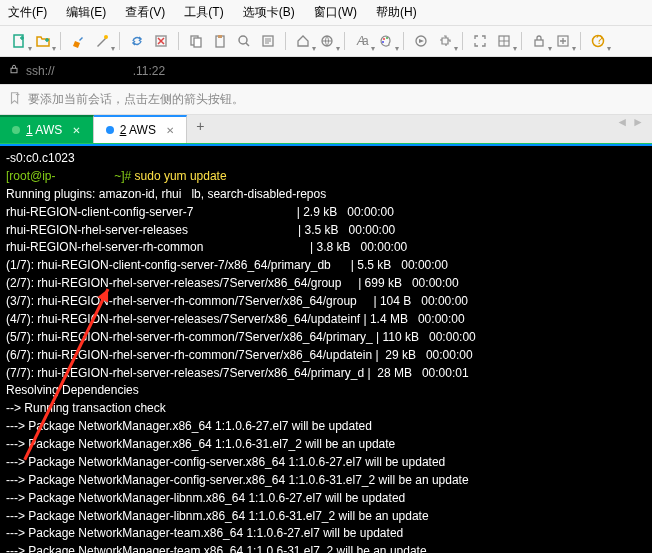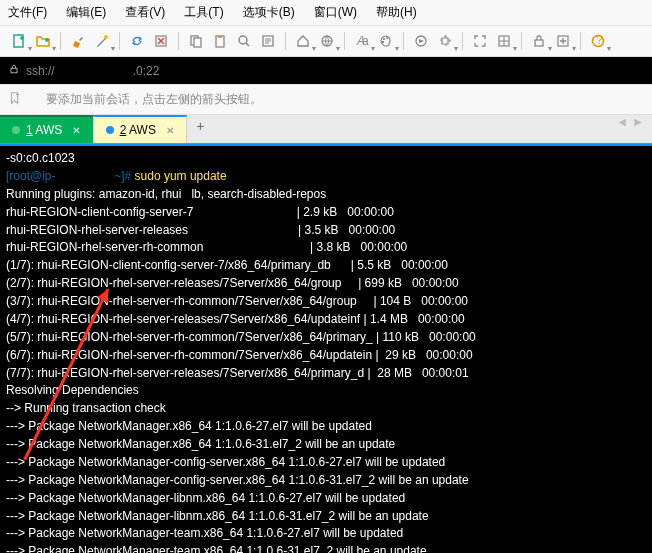--- a/index.html
+++ b/index.html
@@ -6,33 +6,33 @@
 body{width:652px;height:553px;background:#f0f0f0;display:flex;flex-direction:column;overflow:hidden}
 .menubar{display:flex;padding:4px 8px;background:#f8f8f8;border-bottom:1px solid #e0e0e0;gap:19px}
 .menubar span{cursor:default}
 .toolbar{display:flex;padding:4px 8px;background:#f8f8f8;border-bottom:1px solid #e0e0e0;align-items:center;gap:2px}
 .tbtn{width:22px;height:22px;display:flex;align-items:center;justify-content:center;cursor:pointer;border-radius:2px;position:relative}
 .tbtn svg{width:16px;height:16px}
 .tsep{width:1px;height:18px;background:#ccc;margin:0 4px}
 .dd::after{content:"▾";font-size:8px;color:#888;position:absolute;right:-2px;bottom:-1px}
 .addrbar{display:flex;padding:6px 8px;background:#000000;border-bottom:1px solid #e0e0e0;align-items:center;gap:6px;color:#888}
 .addrbar input{border:none;background:transparent;flex:1;outline:none;color:#888}
-.hintbar{display:flex;padding:6px 8px;background:#f8f8f8;border-bottom:1px solid #e0e0e0;align-items:center;gap:24px;color:#888}
+.hintbar{display:flex;padding:6px 8px;background:#f8f8f8;border-bottom:1px solid #e0e0e0;align-items:center;gap:6px;color:#888}
 .tabbar{display:flex;background:#eaeaea;border-bottom:1px solid #22c55e;}
 .tab{padding:6px 12px;display:flex;align-items:center;gap:6px;border-right:1px solid #ccc;cursor:pointer;background:#f4f4f4}
 .tab.active1{background:#00b058;color:#fff;border-top:2px solid #008040}
-.tab.active2{background:#fef9c3;border-top:2px solid #2090ff}
+.tab.active2{background:#ffffff;border-top:2px solid #2090ff}
 .tab .dot{width:8px;height:8px;border-radius:50%;background:#4fd080}
 .tab.active2 .dot{background:#2090ff}
 .tab .x{color:#888;font-size:10px;margin-left:4px}
 .tab.active1 .x{color:#dfffe8}
 .tabadd{width:22px;height:22px;display:flex;align-items:center;justify-content:center;cursor:pointer;color:#666;font-size:14px;margin-left:2px}
 .tabnav{margin-left:auto;display:flex;gap:4px;padding:0 8px;color:#bbb}
 .terminal{flex:1;background:#000;color:#fff;font-family:Consolas,"Courier New",monospace;font-size:12.5px;padding:4px 6px;white-space:pre;overflow:hidden;line-height:1.35;border-top:2px solid #0090ff;position:relative}
-.orange{color:#0369a1}
+.orange{color:#84cc16}
 .red{color:#fde047}
 .redact{background:#000;color:#000;display:inline-block}
 .arrow{position:absolute;left:106px;top:143px;width:4px;height:190px;transform:rotate(26deg);transform-origin:top;pointer-events:none}
 .arrow svg{width:100%;height:100%;overflow:visible}
 </style>
 </head>
 <body>
 
 <div class="menubar">
   <span>文件(F)</span>
@@ -181,21 +181,21 @@
     </div>
 </div>
 
 <div class="addrbar">
   <span><svg width="12" height="12" viewBox="0 0 16 16">
         <rect x="4" y="7" width="8" height="6" fill="none" stroke="#aaa" stroke-width="1.3"></rect>
         <path d="M6 7V5a2 2 0 0 1 4 0v2" fill="none" stroke="#aaa" stroke-width="1.3"></path>
       </svg></span>
   <span>ssh://</span>
     <span class="redact">xxxxxxxxxxx</span>
-    <span>.0:22</span>
+    <span>.11:22</span>
   <input value="" style="">
 </div>
 
 <div class="hintbar">
   <span><svg width="14" height="14" viewBox="0 0 16 16">
         <path d="M4 2h7v12l-3.5-3L4 14z" fill="none" stroke="#aaa" stroke-width="1.3"></path>
         <path d="M9 4l4 0M11 2v4" stroke="#aaa" stroke-width="1.3"></path>
       </svg></span>
   <span>要添加当前会话，点击左侧的箭头按钮。</span>
 </div>

